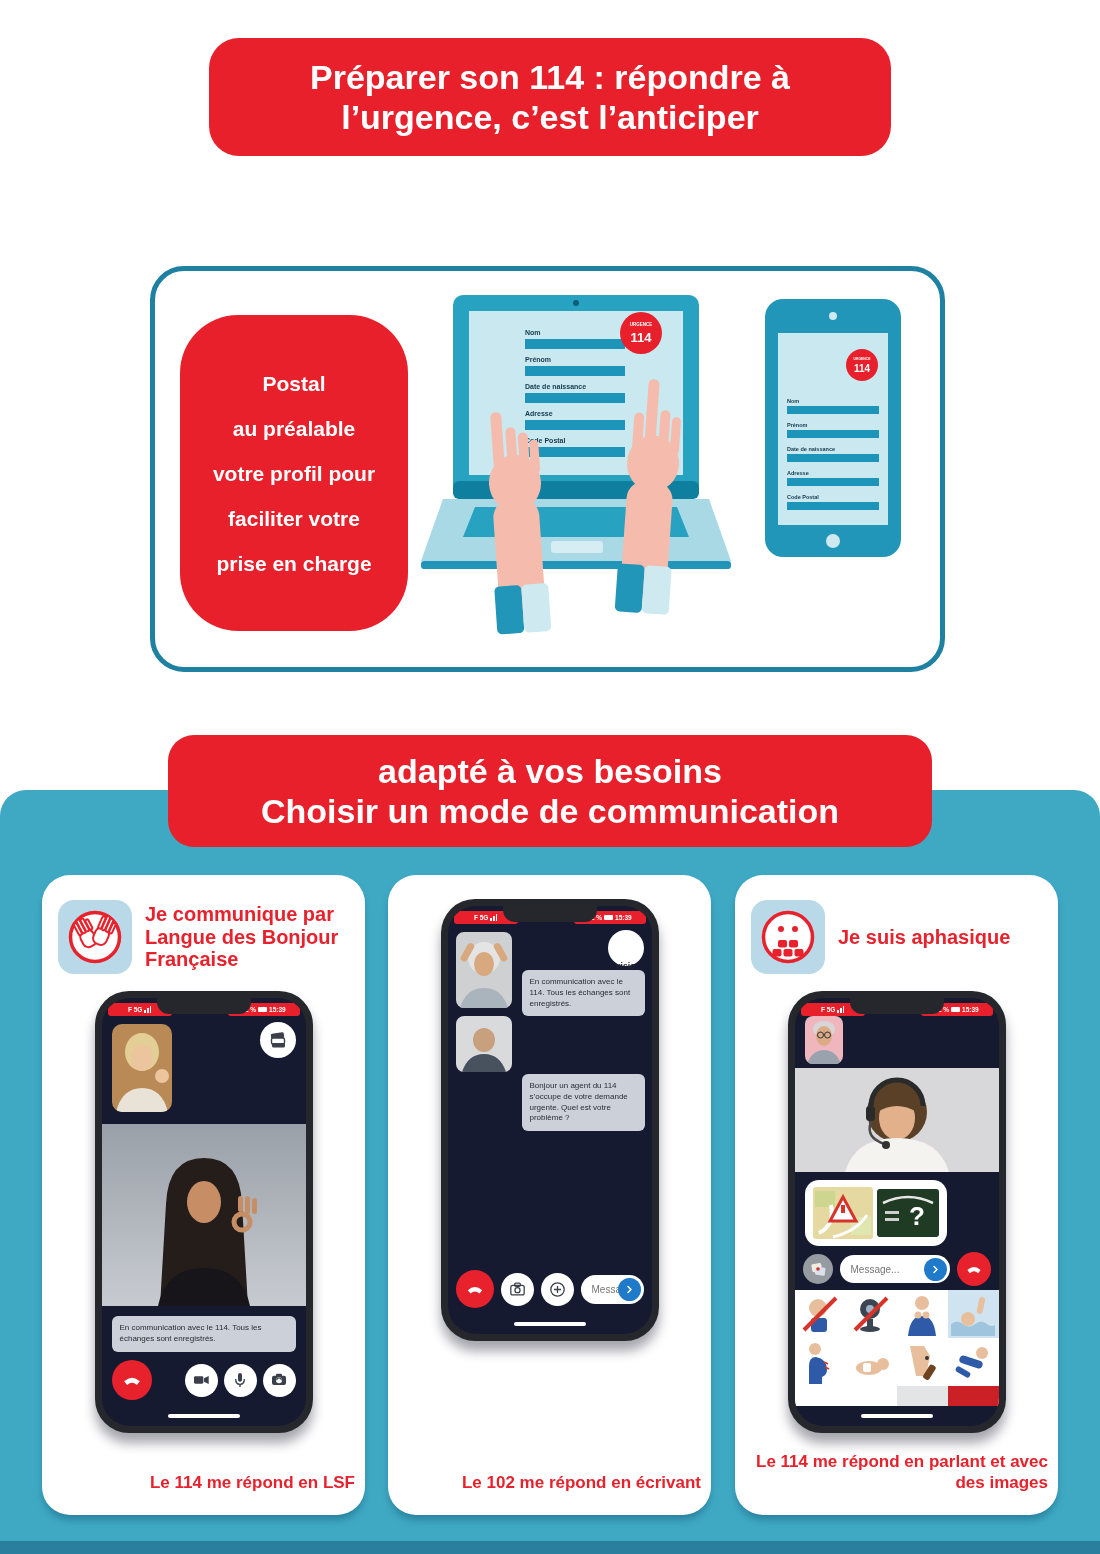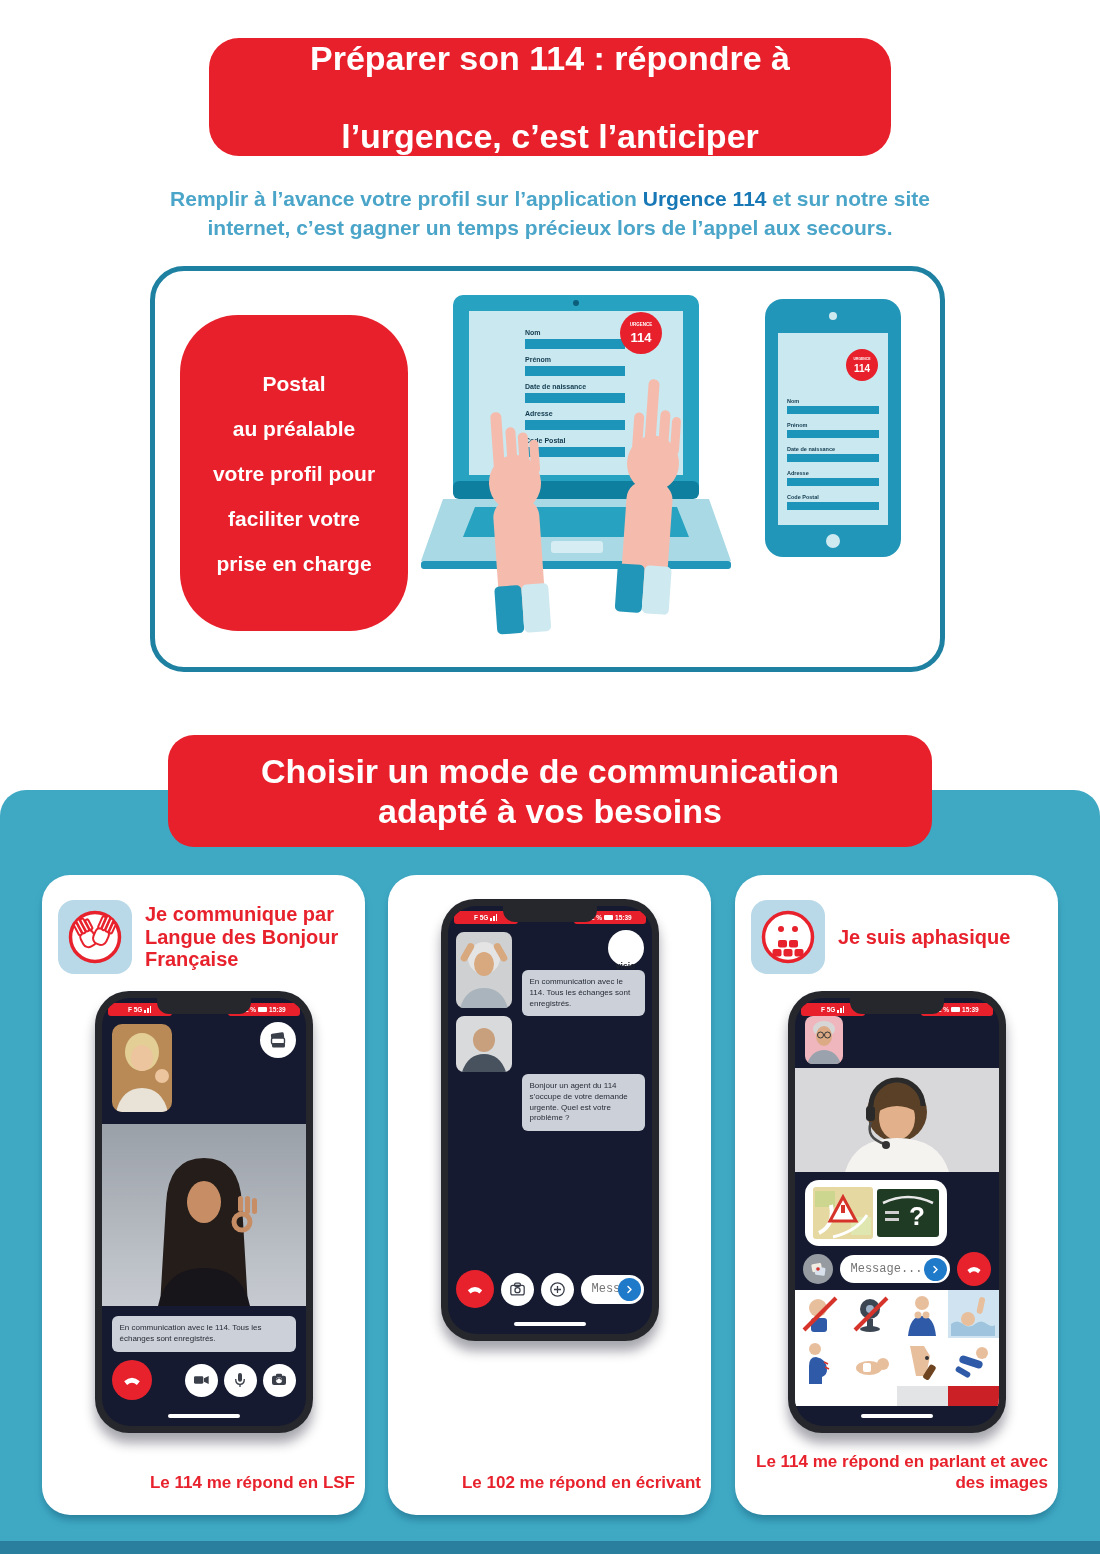--- a/index.html
+++ b/index.html
@@ -2,21 +2,21 @@
 <html><head>
 <meta charset="utf-8">
 <style>
   html,body{margin:0;padding:0;}
   .page{position:relative;width:1100px;height:1554px;background:#ffffff;overflow:hidden;
         font-family:"Liberation Sans",sans-serif;}
 
   
   .title-banner{position:absolute;left:209px;top:38px;width:682px;height:118px;
     background:#e8202b;border-radius:30px;display:flex;flex-direction:column;
-    justify-content:space-between;align-items:center;}
+    justify-content:center;align-items:center;}
   .title-banner span{color:#fff;font-weight:bold;font-size:34px;line-height:1.18;text-align:center;}
 
   
   .subtitle{position:absolute;left:150px;top:184px;width:800px;text-align:center;
     font-size:21px;font-weight:bold;color:#4aa5c9;line-height:1.4;}
   .subtitle .brand{color:#1778b5;}
 
   
   .profile-box{position:absolute;left:150px;top:266px;width:795px;height:406px;
     background:#fff;border:5px solid #1e81a2;border-radius:34px;box-sizing:border-box;}
@@ -67,46 +67,41 @@
     justify-content:center;z-index:3;}
   .bubble{position:absolute;background:#ccd1d9;border-radius:6px;color:#262b36;font-size:8px;
     line-height:1.35;padding:7px 8px;z-index:3;}
   .controls{position:absolute;left:10px;right:10px;bottom:26px;display:flex;align-items:center;z-index:3;}
   .hangup{width:40px;height:40px;background:#e8222d;border-radius:50%;display:flex;
     align-items:center;justify-content:center;}
   .wcircle{width:33px;height:33px;background:#fff;border-radius:50%;display:flex;
     align-items:center;justify-content:center;}
   .msg-pill{flex:1;height:29px;background:#fff;border-radius:15px;position:relative;
     display:flex;align-items:center;padding-left:9px;box-sizing:border-box;}
-  .msg-input{border:none;outline:none;width:70%;font-size:12px;color:#555;background:transparent;
-    font-family:Liberation Mono, monospace;}
+  .msg-input{border:none;outline:none;width:70%;font-size:10px;color:#555;background:transparent;
+    font-family:Liberation Sans, sans-serif;}
   .send{position:absolute;right:3px;top:3px;width:23px;height:23px;background:#1f7ac9;
     border-radius:50%;display:flex;align-items:center;justify-content:center;}
   .visio{font-size:8.5px;font-weight:bold;color:#20242e;margin-top:36px;}
 
   
   .picto-grid{position:absolute;left:0;right:0;top:292px;height:116px;background:#fff;
     display:grid;grid-template-columns:repeat(4,1fr);grid-auto-rows:48px;overflow:hidden;z-index:3;}
   .picto{display:flex;align-items:center;justify-content:center;background:#fff;}
 </style>
 </head>
 <body>
 
 <div class="page">
 
   <div class="title-banner">
     <span>Préparer son 114 : répondre à</span>
     <span>l’urgence, c’est l’anticiper</span>
   </div>
 
-  <div class="subtitle">
-    <span>Remplir à l’avance votre profil sur l’application</span>
-    <span class="brand">Urgence 114</span>
-    <span>et sur notre site internet, c’est gagner un temps précieux lors de l’appel aux secours.</span>
-  </div>
 
   <div class="profile-box">
     <div class="cta">
       <span>Postal</span>
       <span>au préalable</span>
       <span>votre profil pour</span>
       <span>faciliter votre</span>
       <span>prise en charge</span>
     </div>
 
@@ -188,22 +183,22 @@
         </g>
       </g>
     </svg>
   </div>
 
   <div class="teal-section">
     <div class="teal-footer"></div>
   </div>
 
   <div class="section-banner">
+    <span>adapté à vos besoins</span>
     <span>Choisir un mode de communication</span>
-    <span>adapté à vos besoins</span>
   </div>
 
   <div class="card card1">
     <div class="card-head">
       <div class="icon-box">
         <svg width="58" height="58" viewBox="0 0 58 58">
           <circle cx="29" cy="29" r="24.5" fill="#fff" stroke="#e8222d" stroke-width="3.5"></circle>
           <g fill="#fff" stroke="#e8222d" stroke-width="2" stroke-linejoin="round">
             <g transform="rotate(-28 22 30)">
               <rect x="15" y="22" width="14" height="17" rx="6"></rect>

